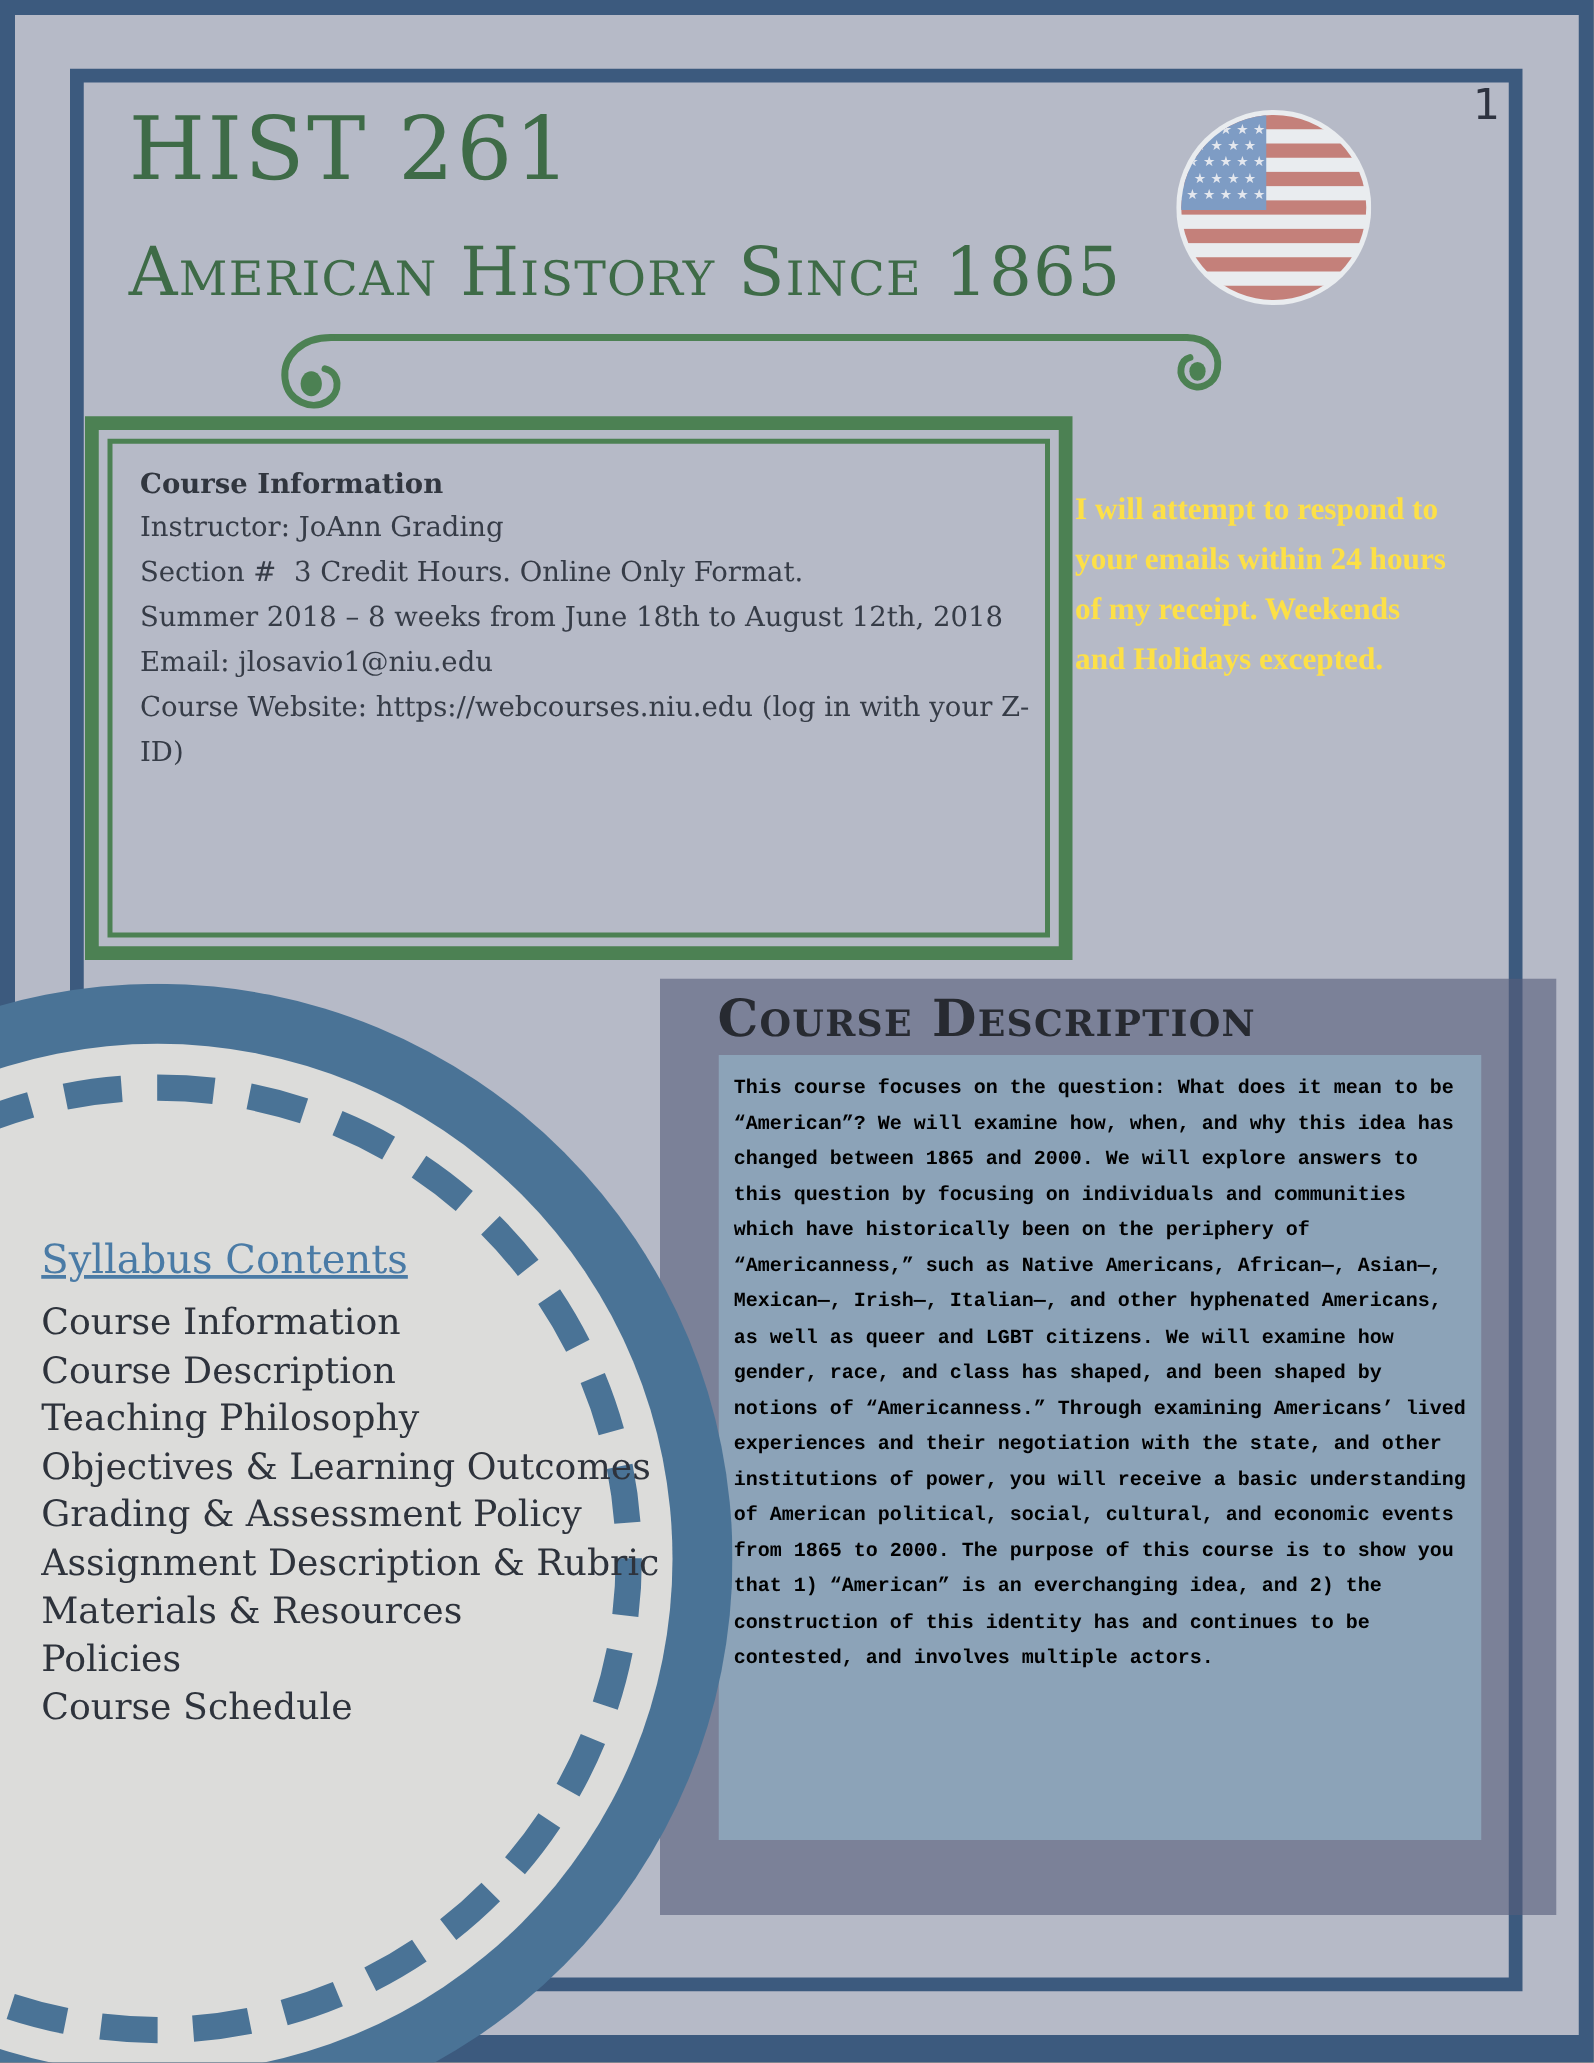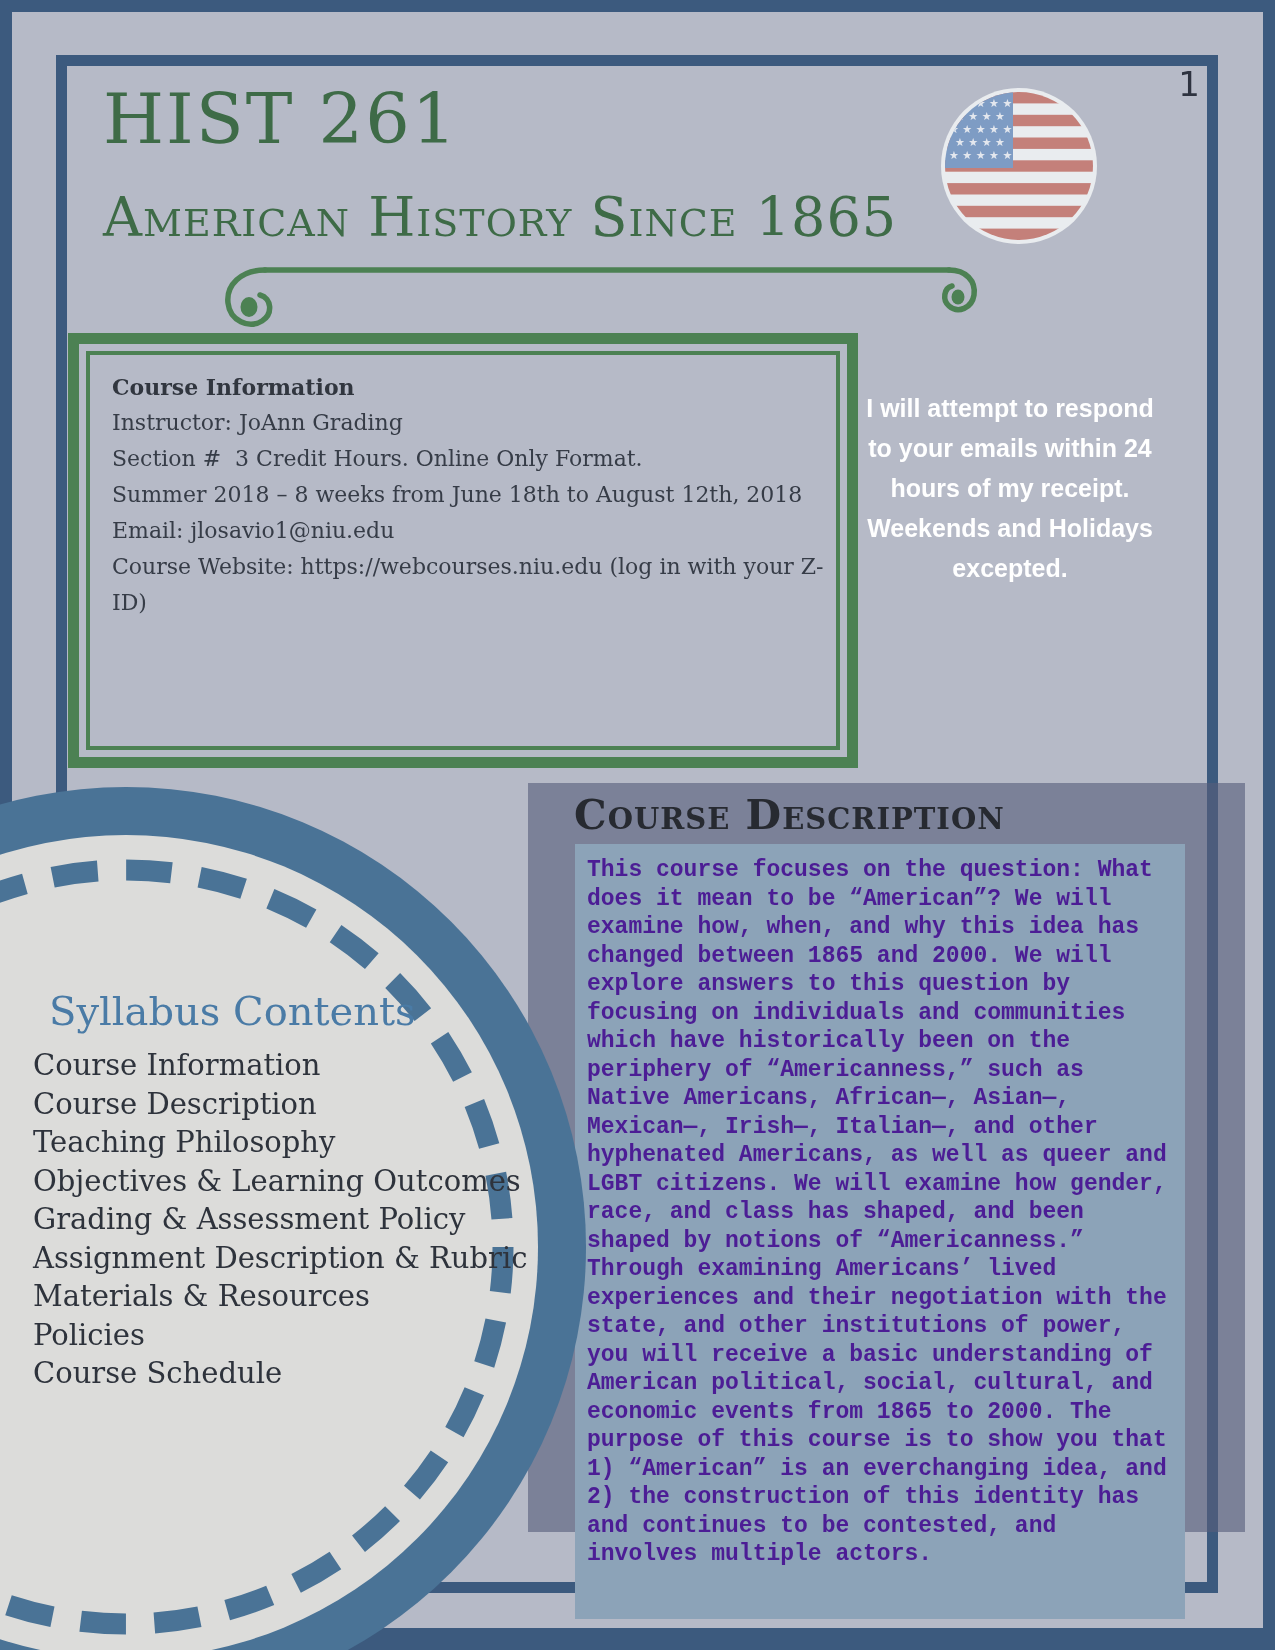--- a/index.html
+++ b/index.html
@@ -25,38 +25,38 @@
   
   .info-box { position:absolute; left:68px; top:333px; width:790px; height:435px;
               border:11px solid #4c8153; box-sizing:border-box; z-index:3; }
   .info-inner { position:absolute; inset:7px; border:4px solid #4c8153;
                 padding:14px 10px 14px 22px; color:#363c47;
                 font-size:22px; line-height:36px; }
   .info-inner p { margin:0; white-space:pre-wrap; }
   .info-heading { font-weight:bold; color:#31363f; }
 
   
-  .email-note { position:absolute; left:860px; top:388px; width:300px; text-align:center;
-                font-family:Liberation Sans, sans-serif; font-weight:bold;
-                font-size:25px; line-height:40px; color:#ffffff; z-index:3; }
+  .email-note { position:absolute; left:860px; top:388px; width:300px; text-align:left;
+                font-family:Liberation Serif, serif; font-weight:bold;
+                font-size:25px; line-height:40px; color:#fde047; z-index:3; }
 
   
   .desc-panel { position:absolute; left:528px; top:783px; width:717px; height:749px;
                 background:rgba(87,94,122,0.62); z-index:4; }
   .desc-heading { margin:8px 0 0 46px; font-size:41px; font-weight:bold;
                   font-variant:small-caps; letter-spacing:1px; color:#272a31; }
-  .desc-box { position:absolute; left:47px; top:61px; width:610px; height:775px;
+  .desc-box { position:absolute; left:47px; top:61px; width:610px; height:628px;
               background:#8ca3b8; box-sizing:border-box; padding:12px;
               font-family:"Liberation Mono", monospace; font-weight:bold;
-              font-size:23px; line-height:28.5px; color:#4c1d95; white-space:pre-wrap; }
+              font-size:16px; line-height:28.5px; color:#000000; white-space:pre-wrap; }
 
   
   .circle-svg { position:absolute; left:-334px; top:787px; z-index:5; }
   .syllabus { position:absolute; left:33px; top:988px; z-index:6; }
-  .syllabus-heading { margin:0 0 12px 16px; font-size:40px; font-weight:400; color:#4a7ba6; }
+  .syllabus-heading { margin:0 0 12px 0; font-size:32px; font-weight:400; color:#4a7ba6;text-decoration:underline; }
   .syllabus-list { list-style:none; margin:0; padding:0;
                    font-size:29px; line-height:38.5px; color:#2e333c; }
 </style>
 </head>
 <body>
 
 <div class="page">
 
   <div class="band"></div>
   <div class="inner-frame"></div>

